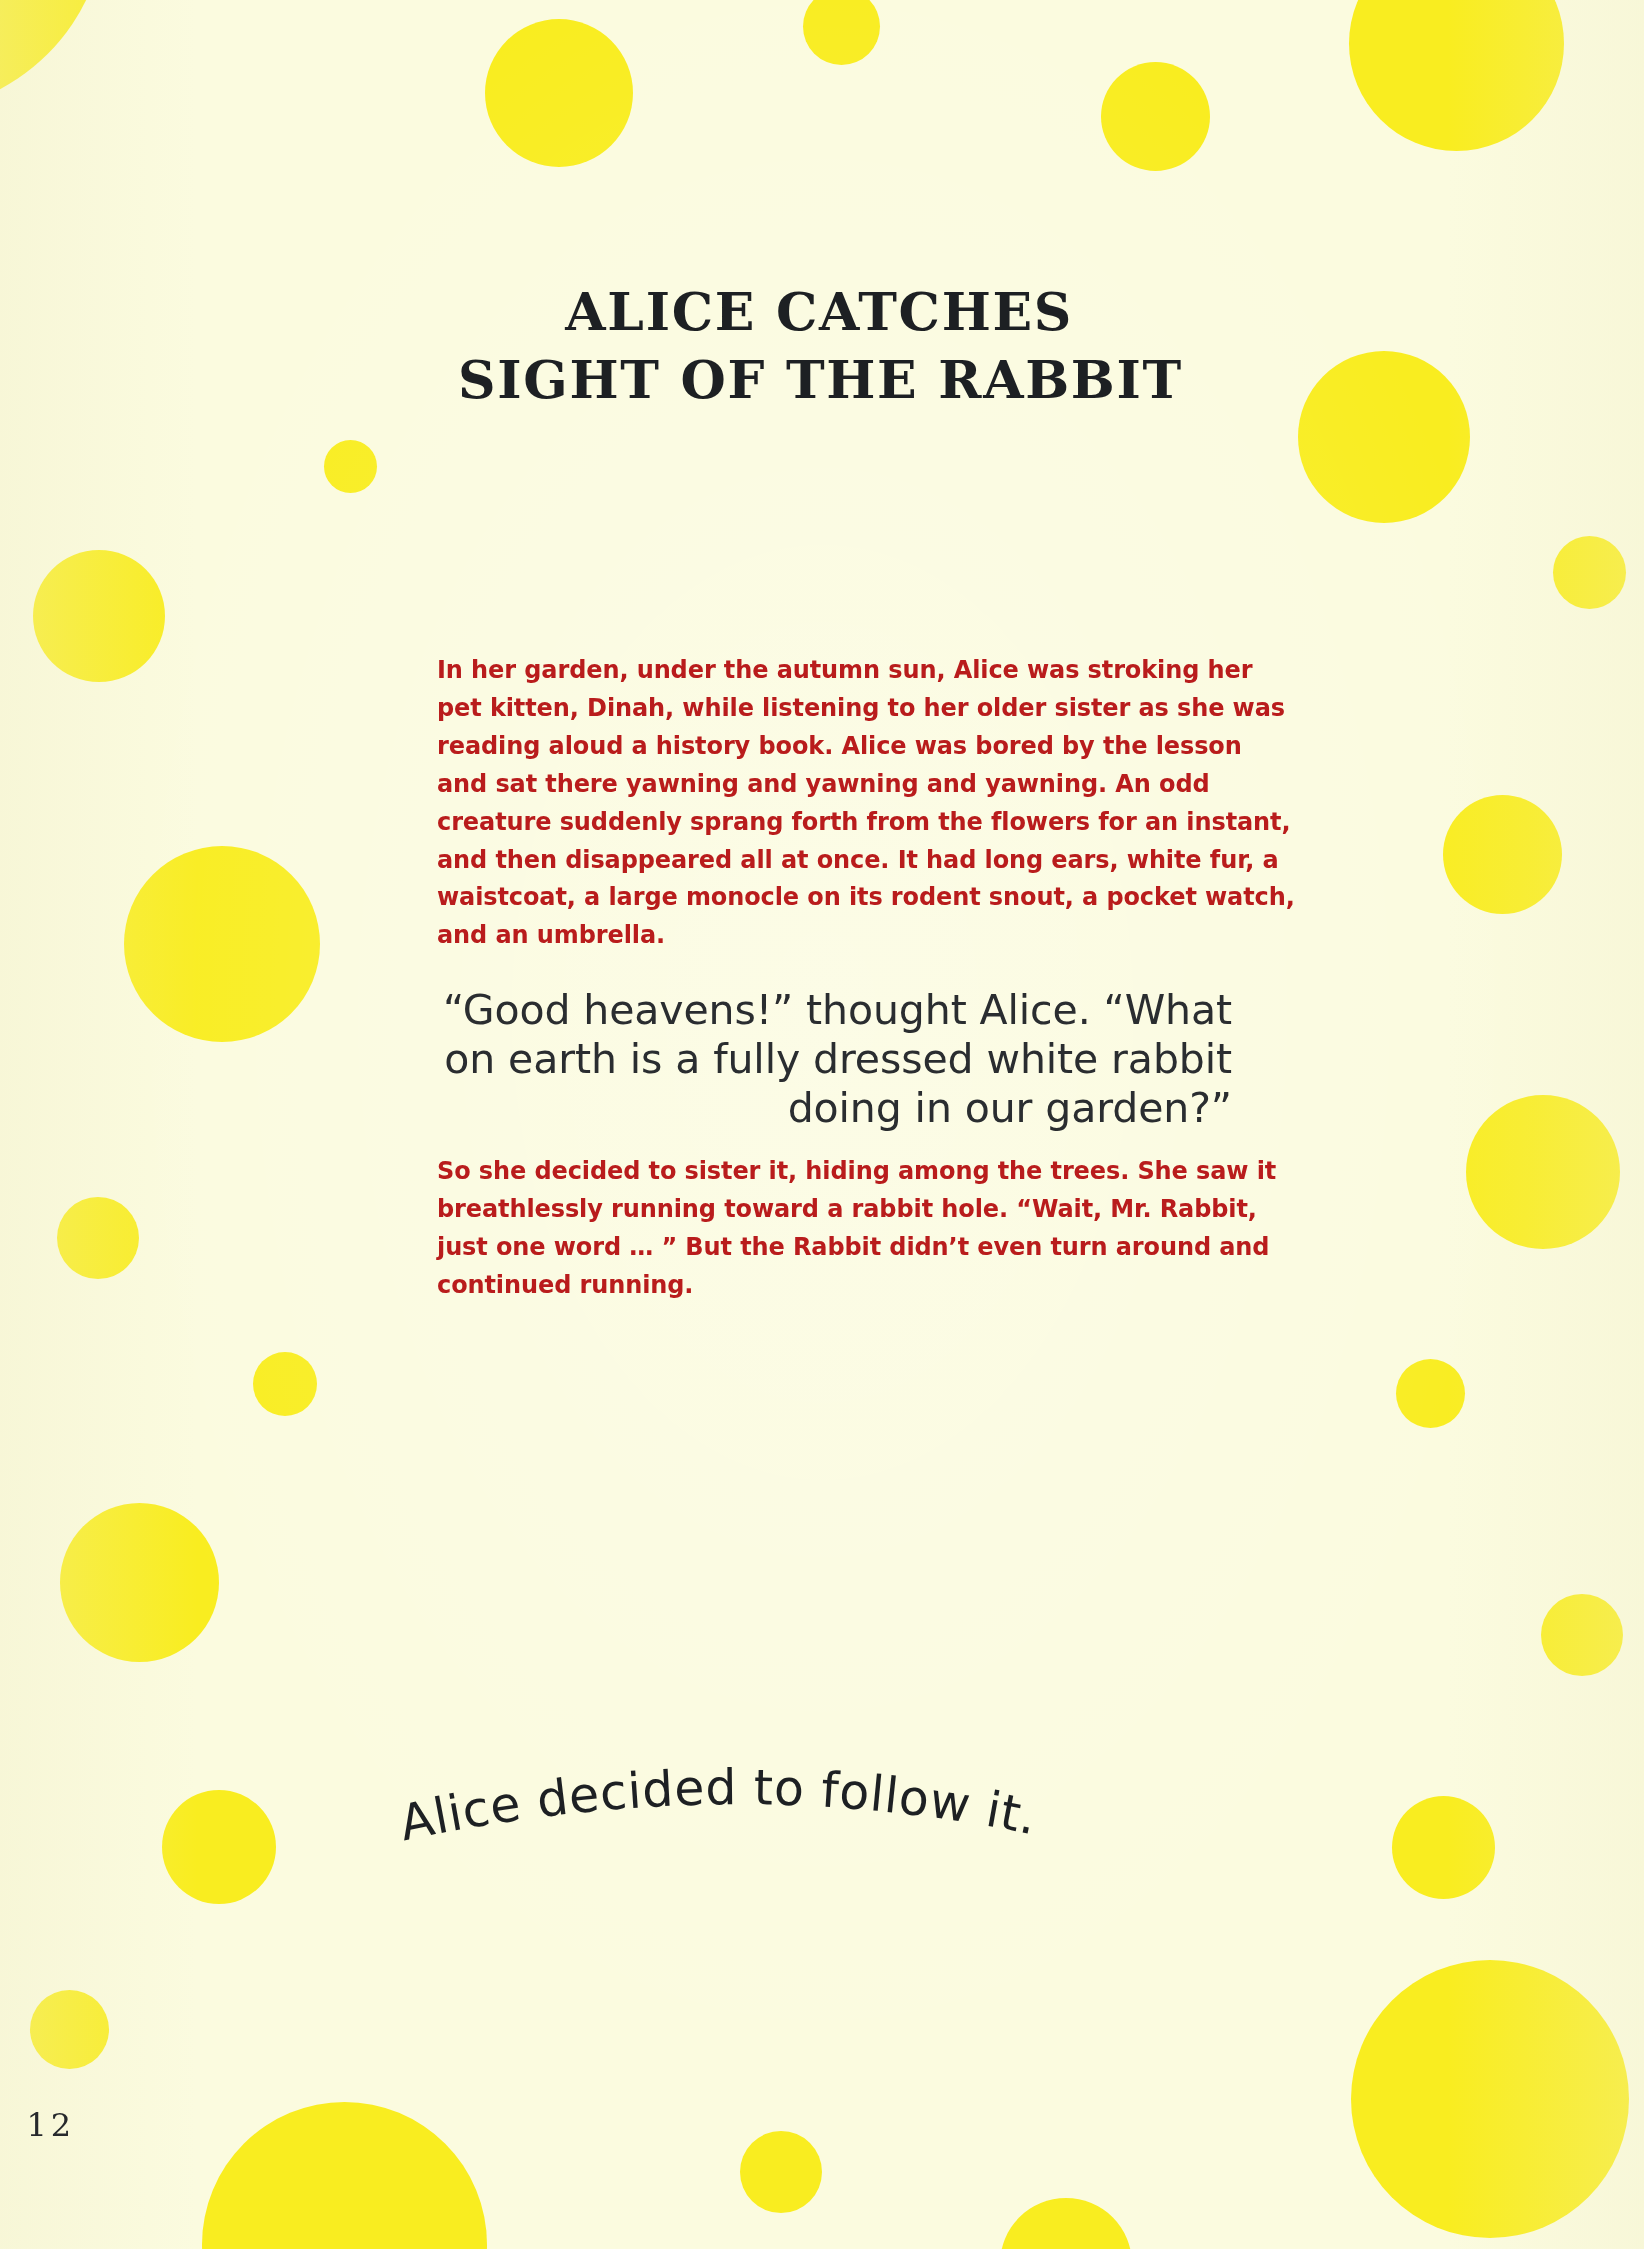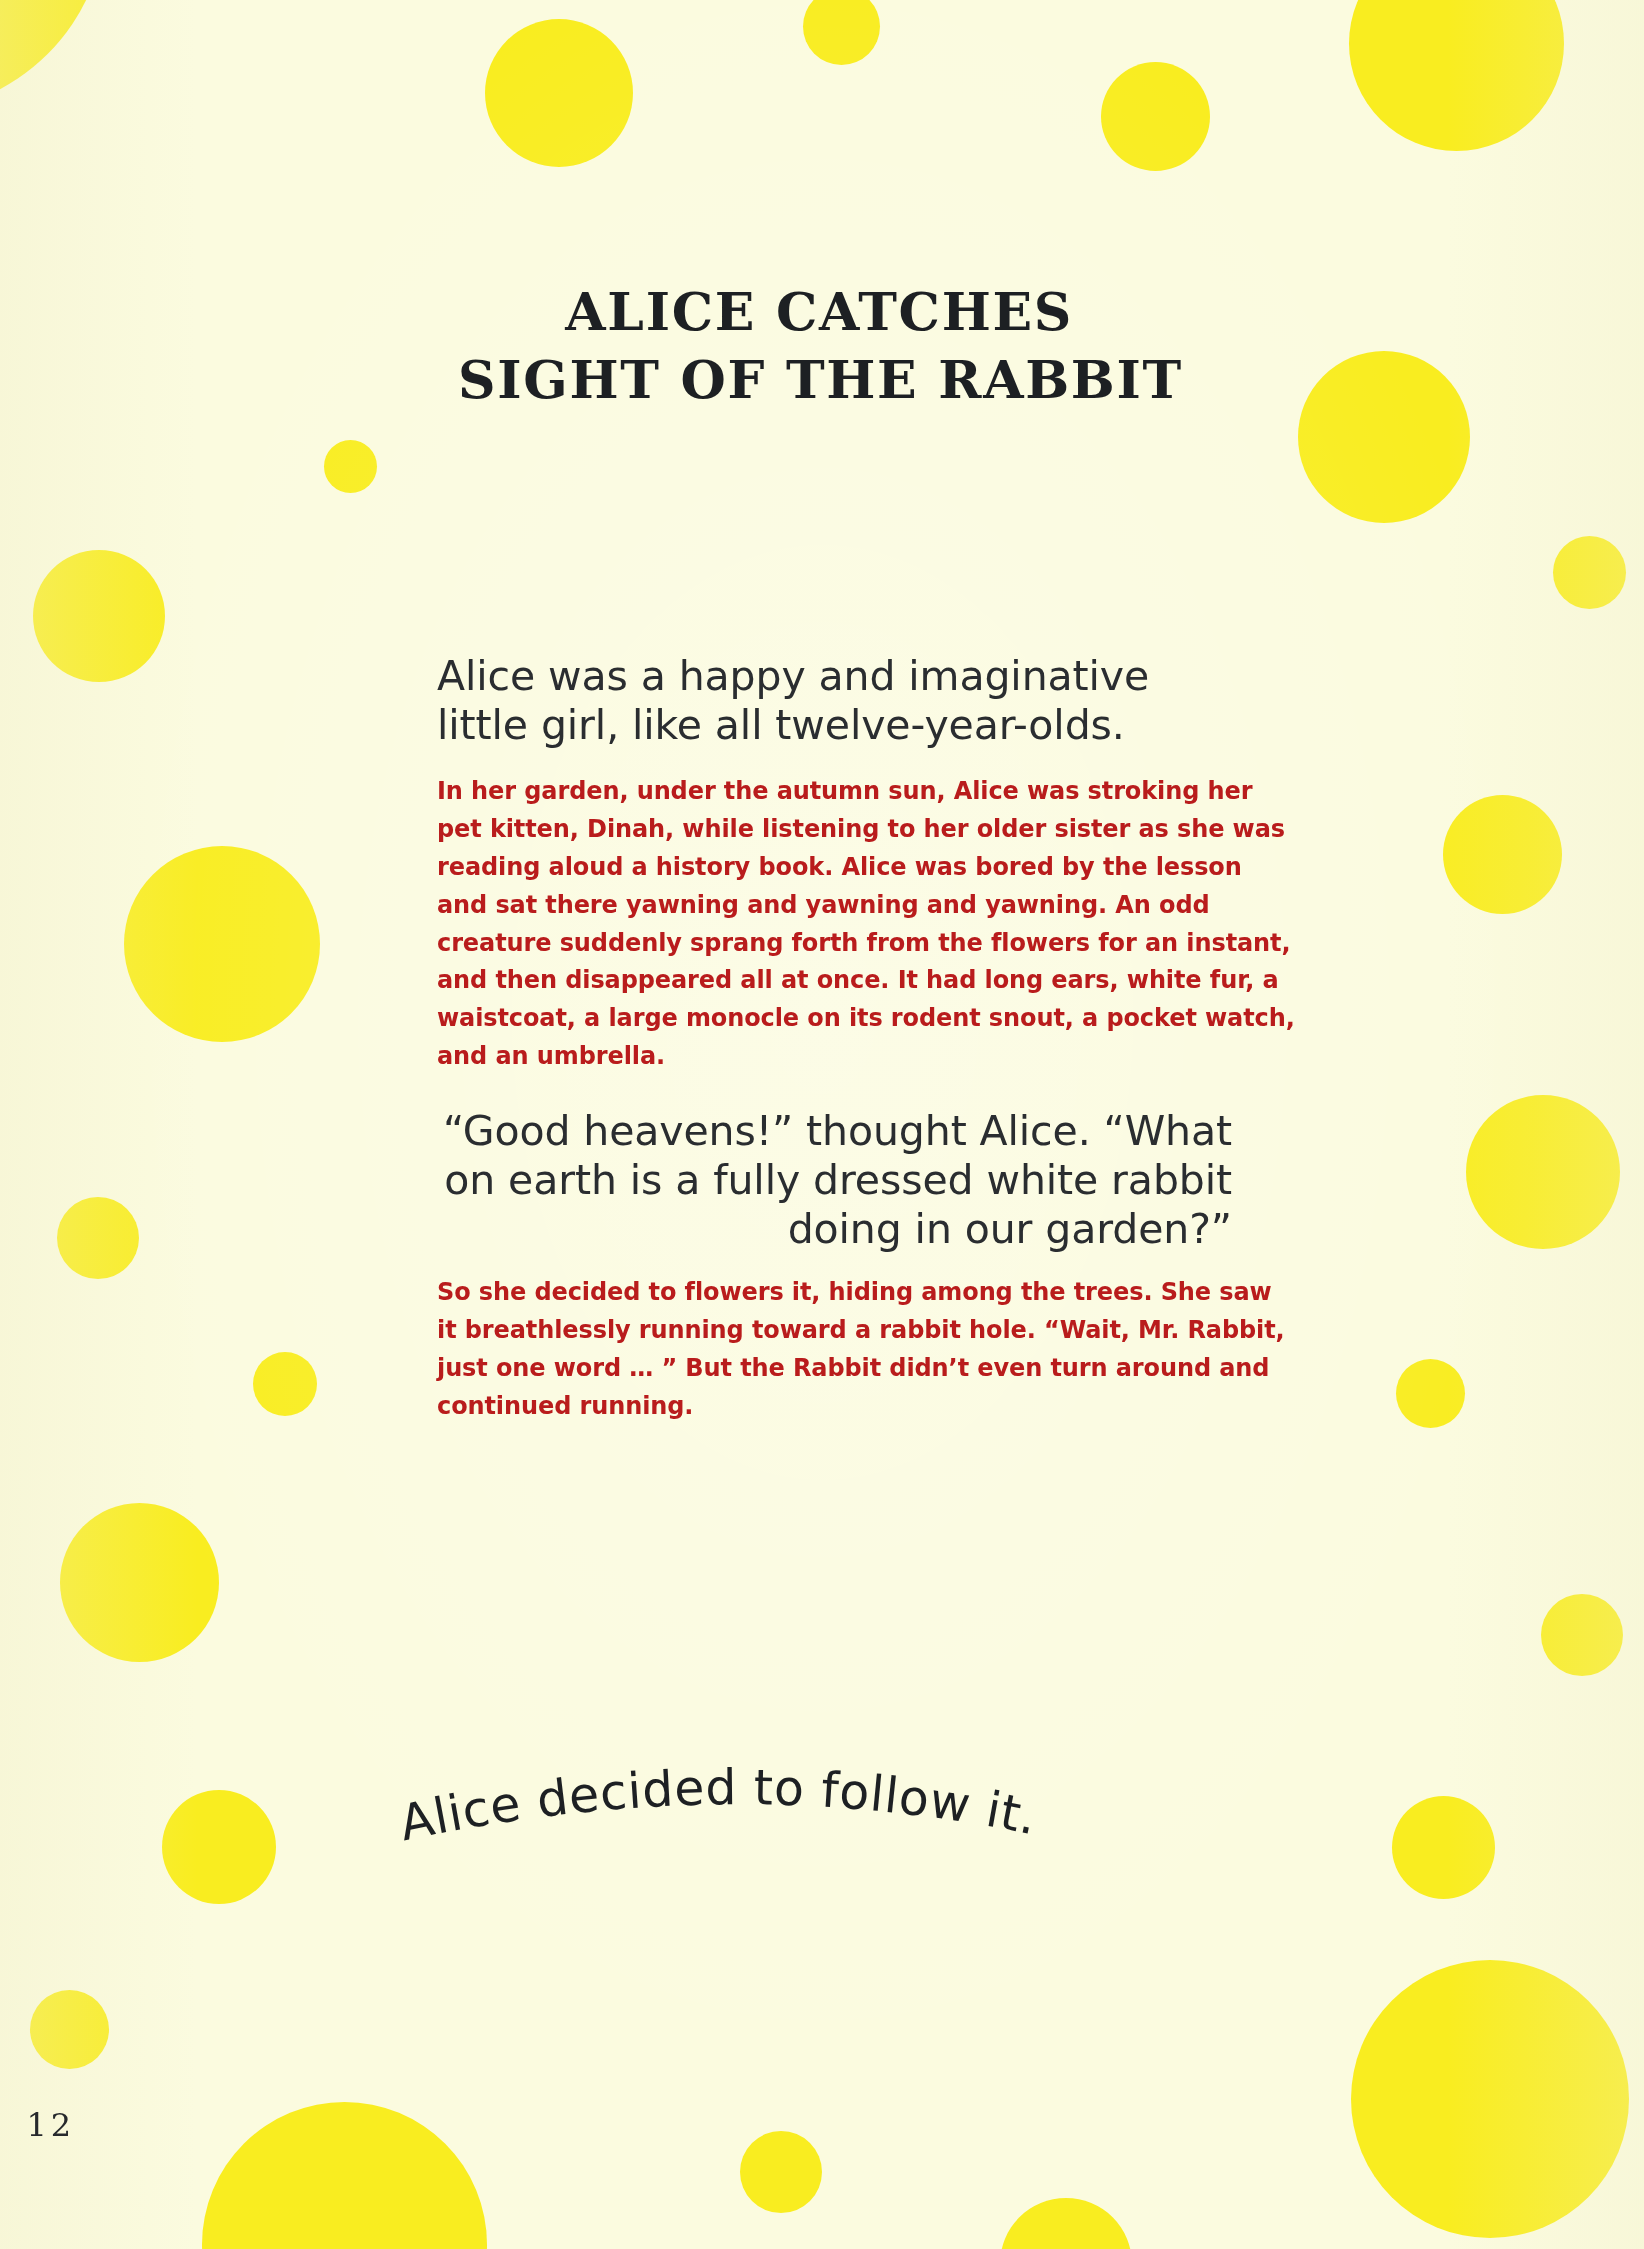--- a/index.html
+++ b/index.html
@@ -164,27 +164,26 @@
 <div class="paper-tint"></div>
 
 <div id="content">
 
   <div class="title-block">
     <span class="title-line l1">ALICE CATCHES</span>
     <span class="title-line l2">SIGHT OF THE RABBIT</span>
   </div>
 
   <div class="col">
-    <p class="lead">Alice was a happy and imaginative little girl, like all twelve-year-olds.</p>
 
     <p class="body-para">In her garden, under the autumn sun, Alice was stroking her pet kitten, Dinah, while listening to her older sister as she was reading aloud a history book. Alice was bored by the lesson and sat there yawning and yawning and yawning. An odd creature suddenly sprang forth from the flowers for an instant, and then disappeared all at once. It had long ears, white fur, a waistcoat, a large monocle on its rodent snout, a pocket watch, and an umbrella.</p>
 
     <p class="lead lead2">“Good heavens!” thought Alice. “What on earth is a fully dressed white rabbit doing in our garden?”</p>
 
-    <p class="body-para"><span>So she decided to flowers it, hiding among the trees. She saw it breathlessly running toward a rabbit hole. </span><span class="bold">“Wait, Mr. Rabbit, just one word … ”</span><span> But the Rabbit didn’t even turn around and continued running.</span></p>
+    <p class="body-para"><span>So she decided to sister it, hiding among the trees. She saw it breathlessly running toward a rabbit hole. </span><span class="bold">“Wait, Mr. Rabbit, just one word … ”</span><span> But the Rabbit didn’t even turn around and continued running.</span></p>
   </div>
 
   <div class="curve-wrap">
     <svg viewBox="0 0 1560 320" preserveAspectRatio="xMidYMid meet">
       <path id="curvePath" d="M 10,90 Q 780,-75 1470,255" fill="none" stroke="none"></path>
       <text class="curve-text">
         <textPath href="#curvePath" id="curveTextPath" startOffset="0">Alice decided to follow it.</textPath>
       </text>
     </svg>
   </div>

